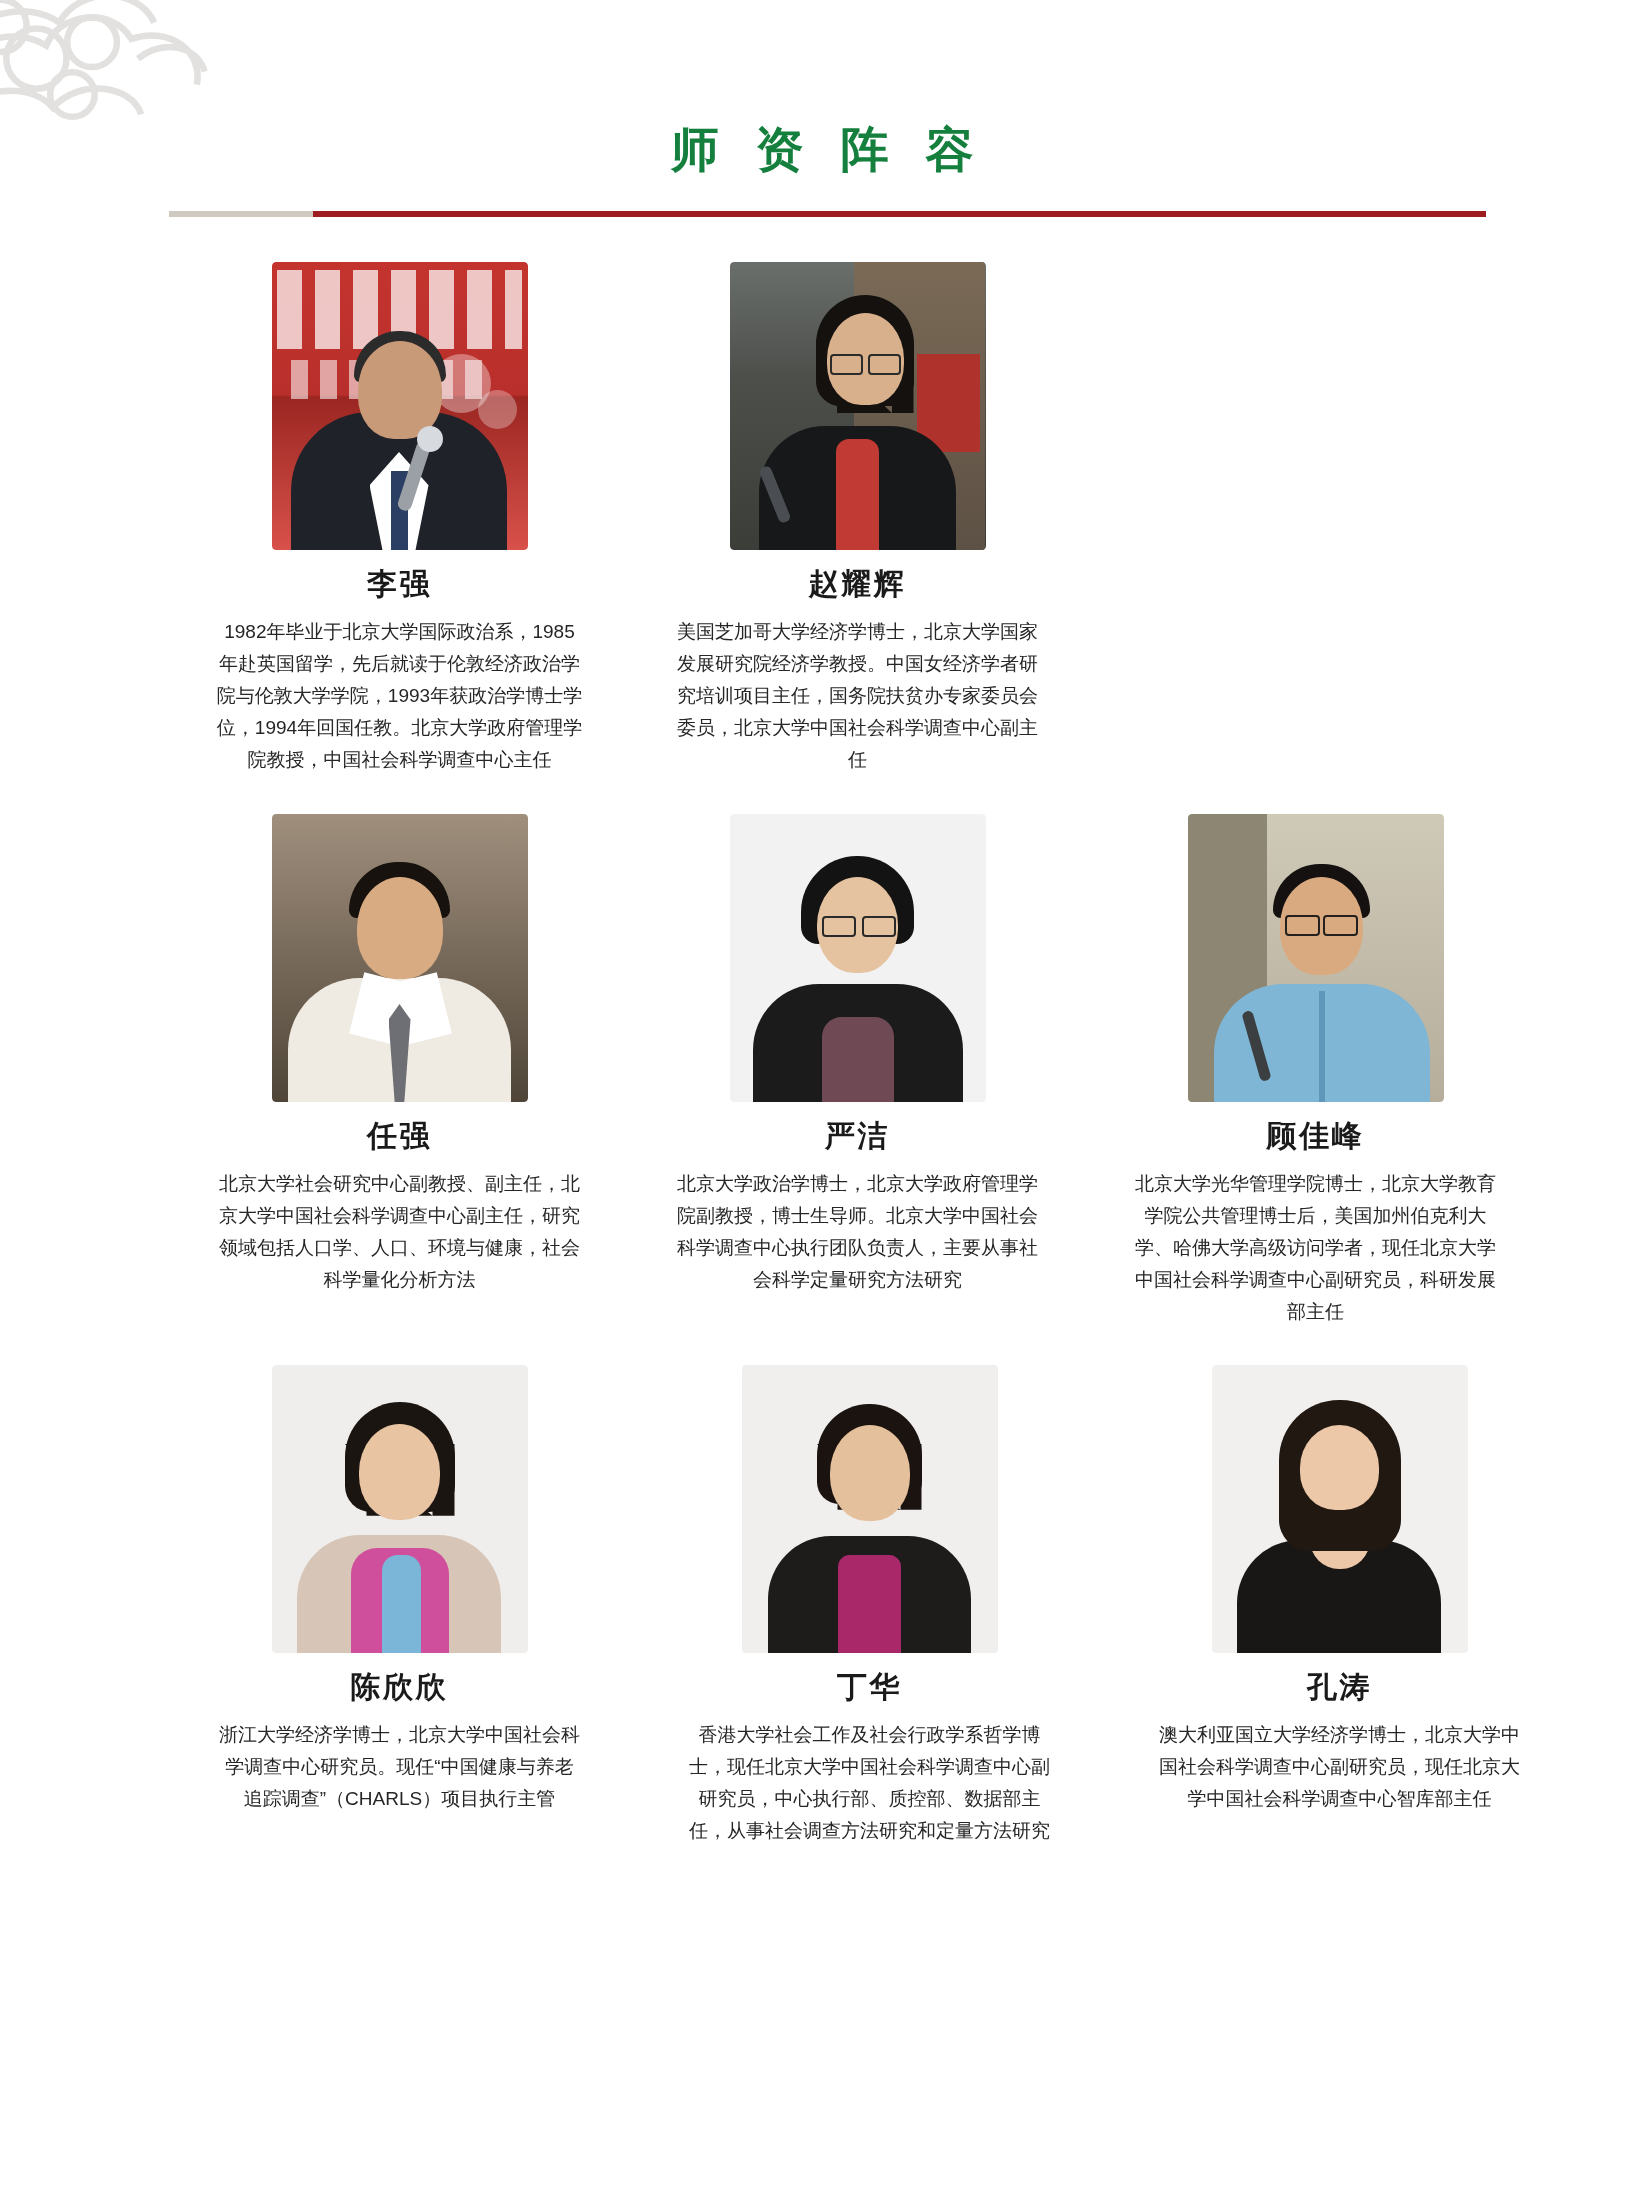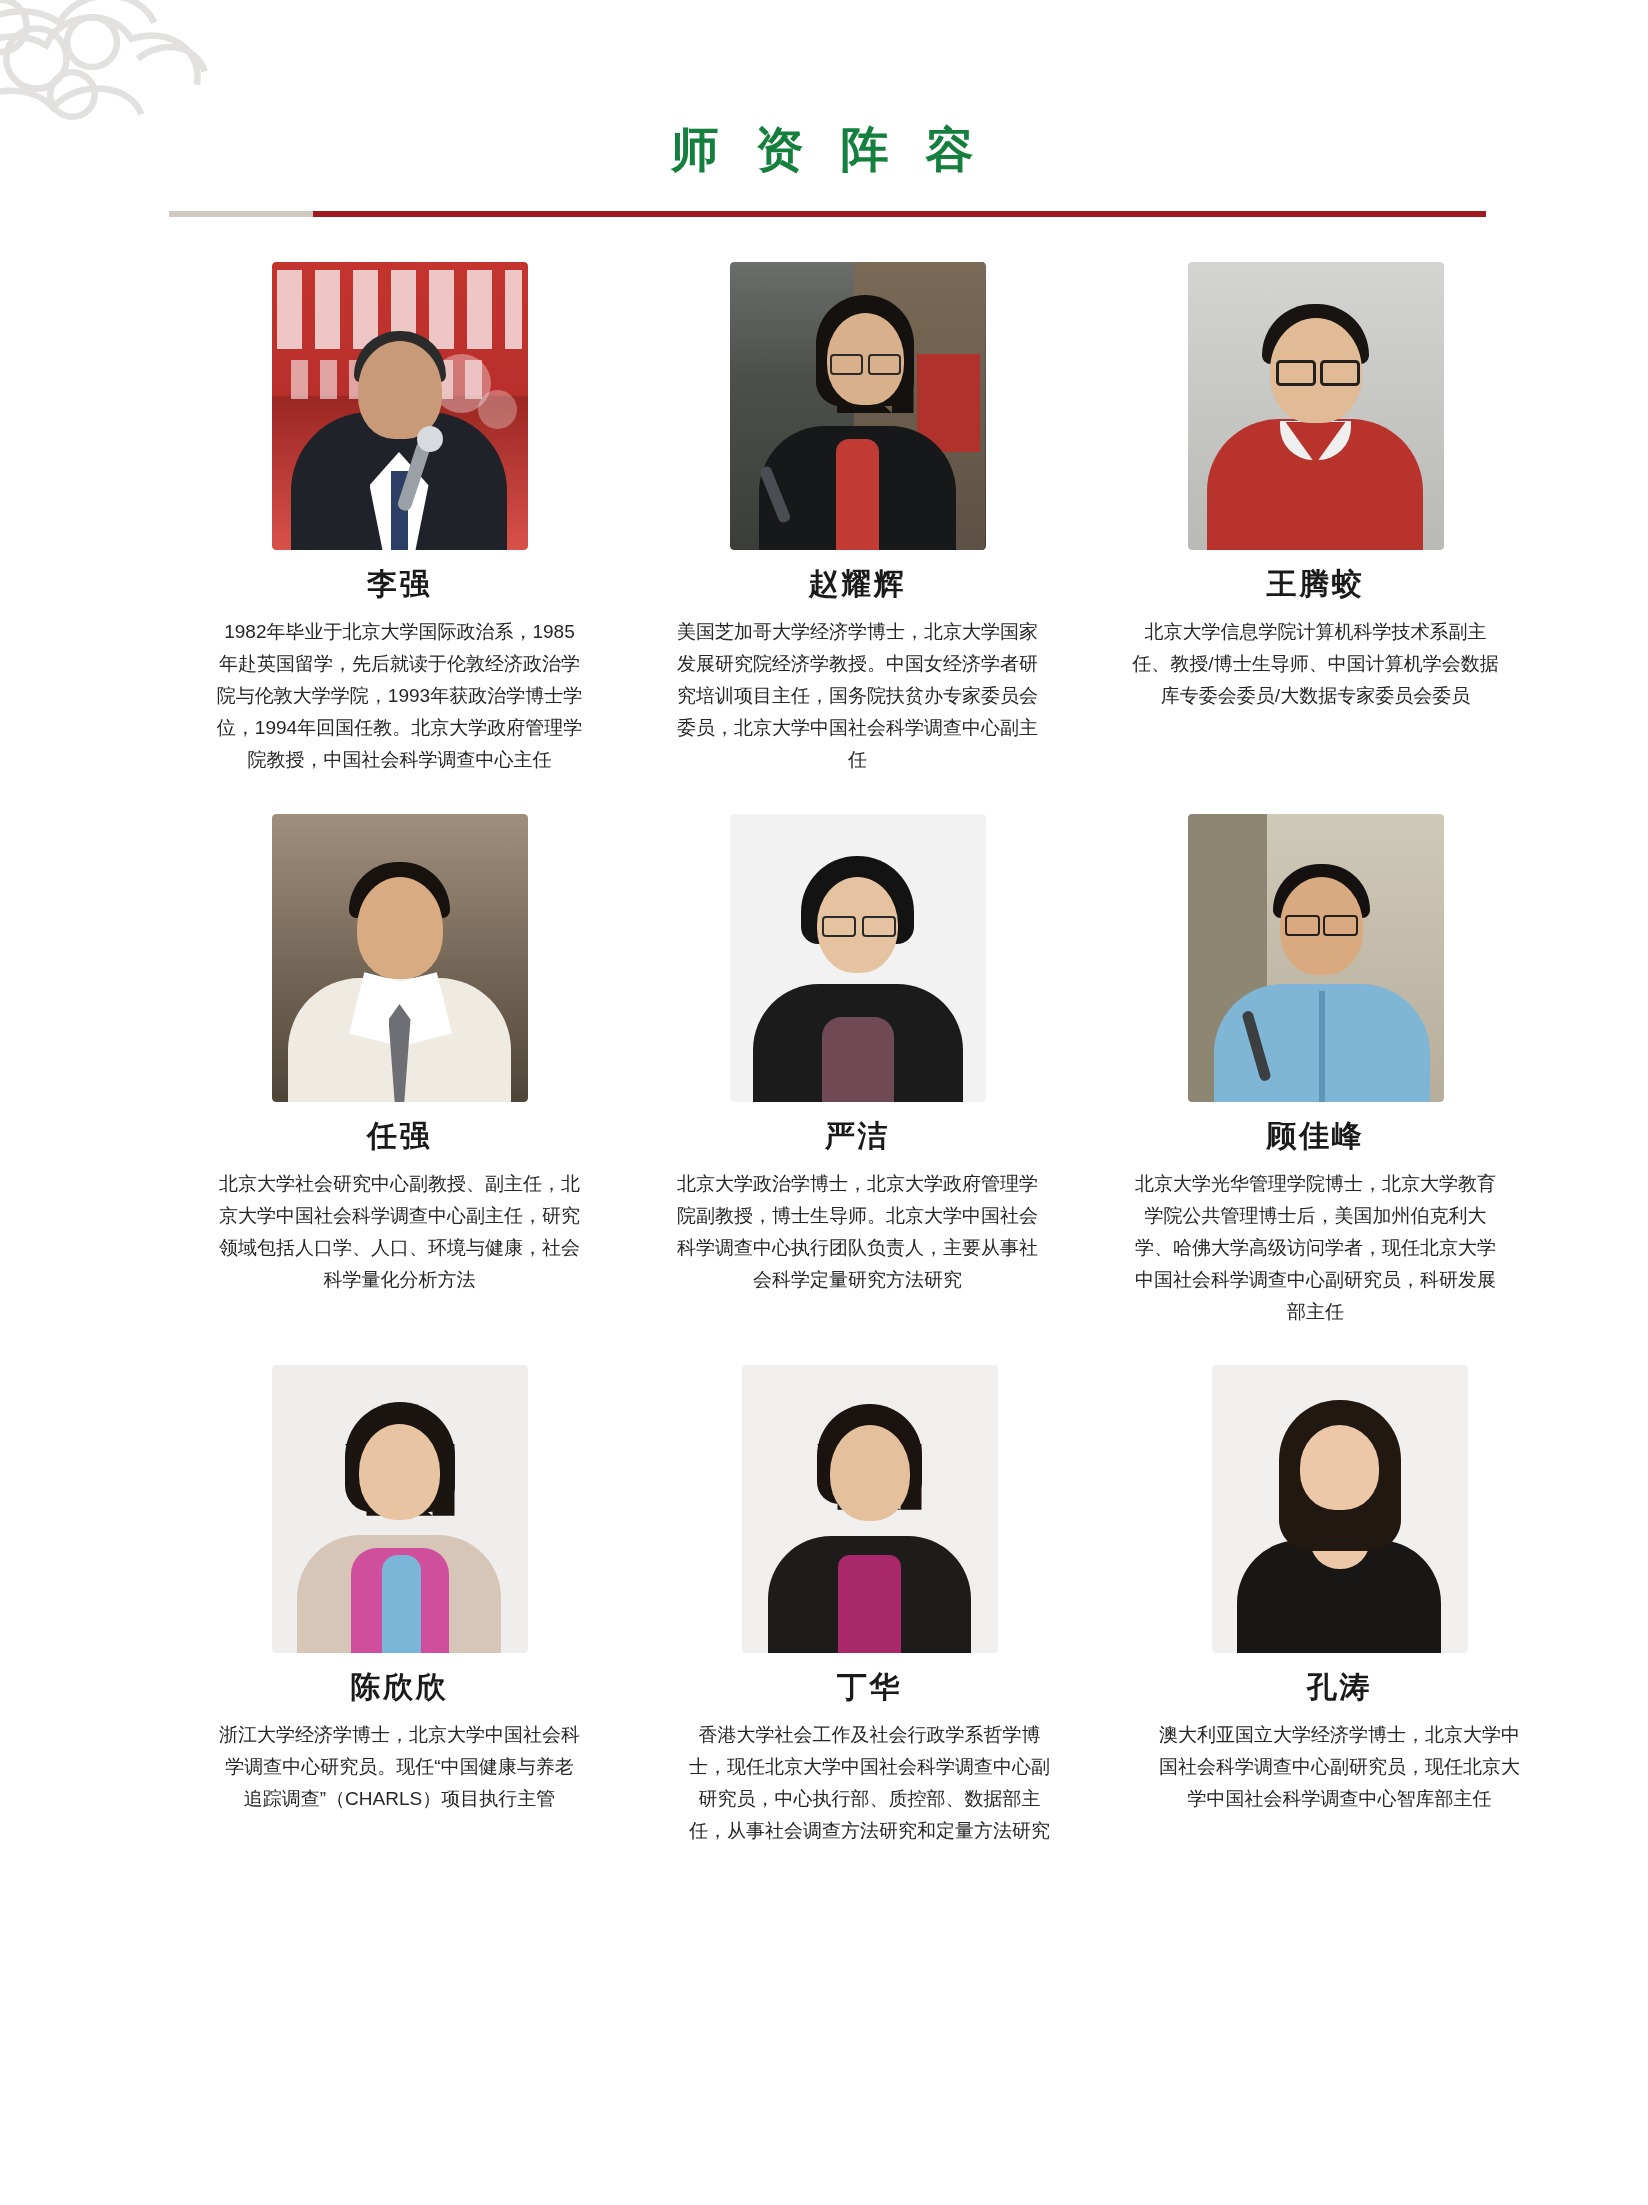--- a/index.html
+++ b/index.html
@@ -267,36 +267,20 @@
           <div class="head"></div>
           <div class="glassl"></div>
           <div class="glassr"></div>
           <div class="mic"></div>
         </div>
       </div>
       <div class="name">赵耀辉</div>
       <div class="bio">美国芝加哥大学经济学博士，北京大学国家发展研究院经济学教授。中国女经济学者研究培训项目主任，国务院扶贫办专家委员会委员，北京大学中国社会科学调查中心副主任</div>
     </div>
 
-    <div class="card">
-      <div class="photo-wrap">
-        <div class="photo p3">
-          <div class="bg"></div>
-          <div class="body"></div>
-          <div class="collar"></div>
-          <div class="vneck"></div>
-          <div class="hair"></div>
-          <div class="head"></div>
-          <div class="glassl"></div>
-          <div class="glassr"></div>
-        </div>
-      </div>
-      <div class="name">王腾蛟</div>
-      <div class="bio">北京大学信息学院计算机科学技术系副主任、教授/博士生导师、中国计算机学会数据库专委会委员/大数据专家委员会委员</div>
-    </div>
 
   </div>
 
   <div class="row r2">
 
     <div class="card">
       <div class="photo-wrap">
         <div class="photo p4">
           <div class="bg"></div>
           <div class="body"></div>

